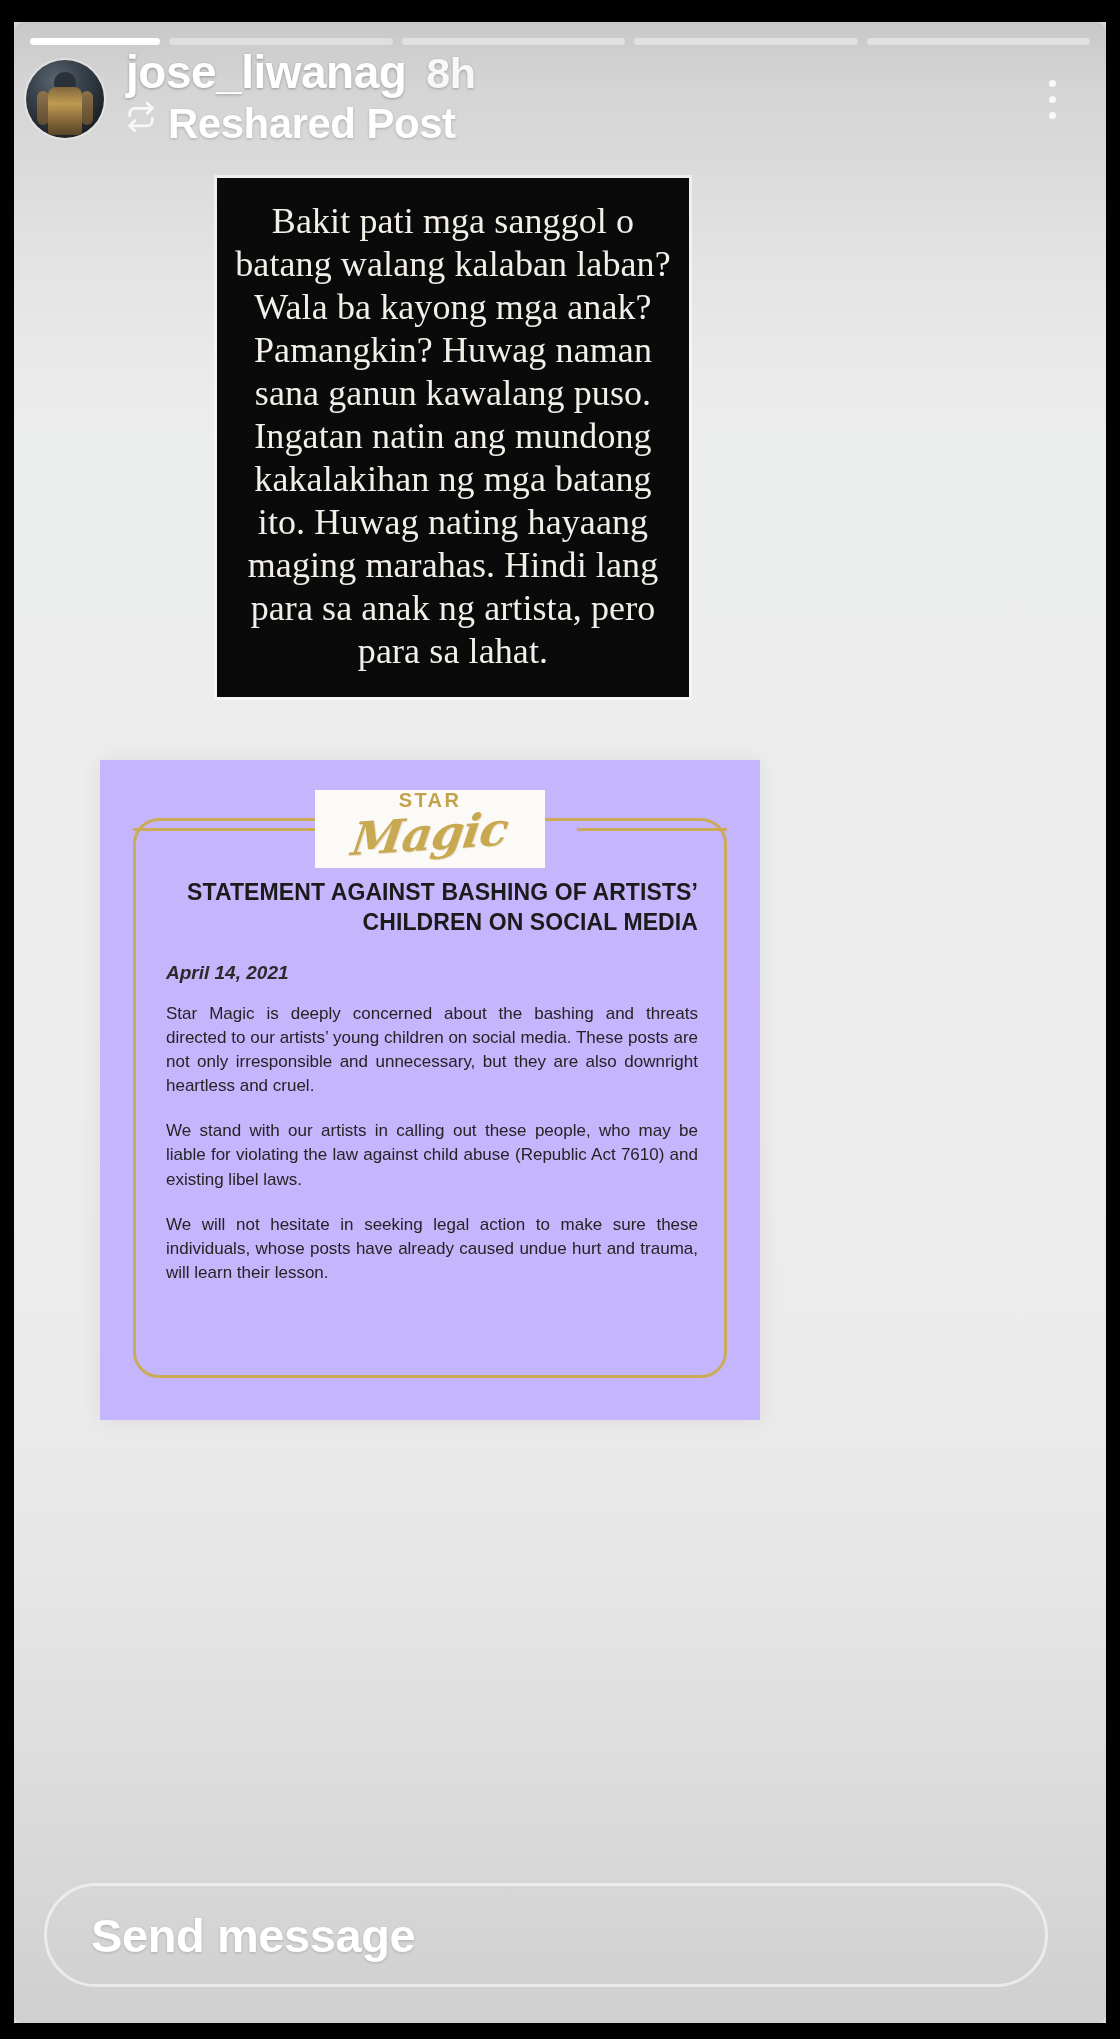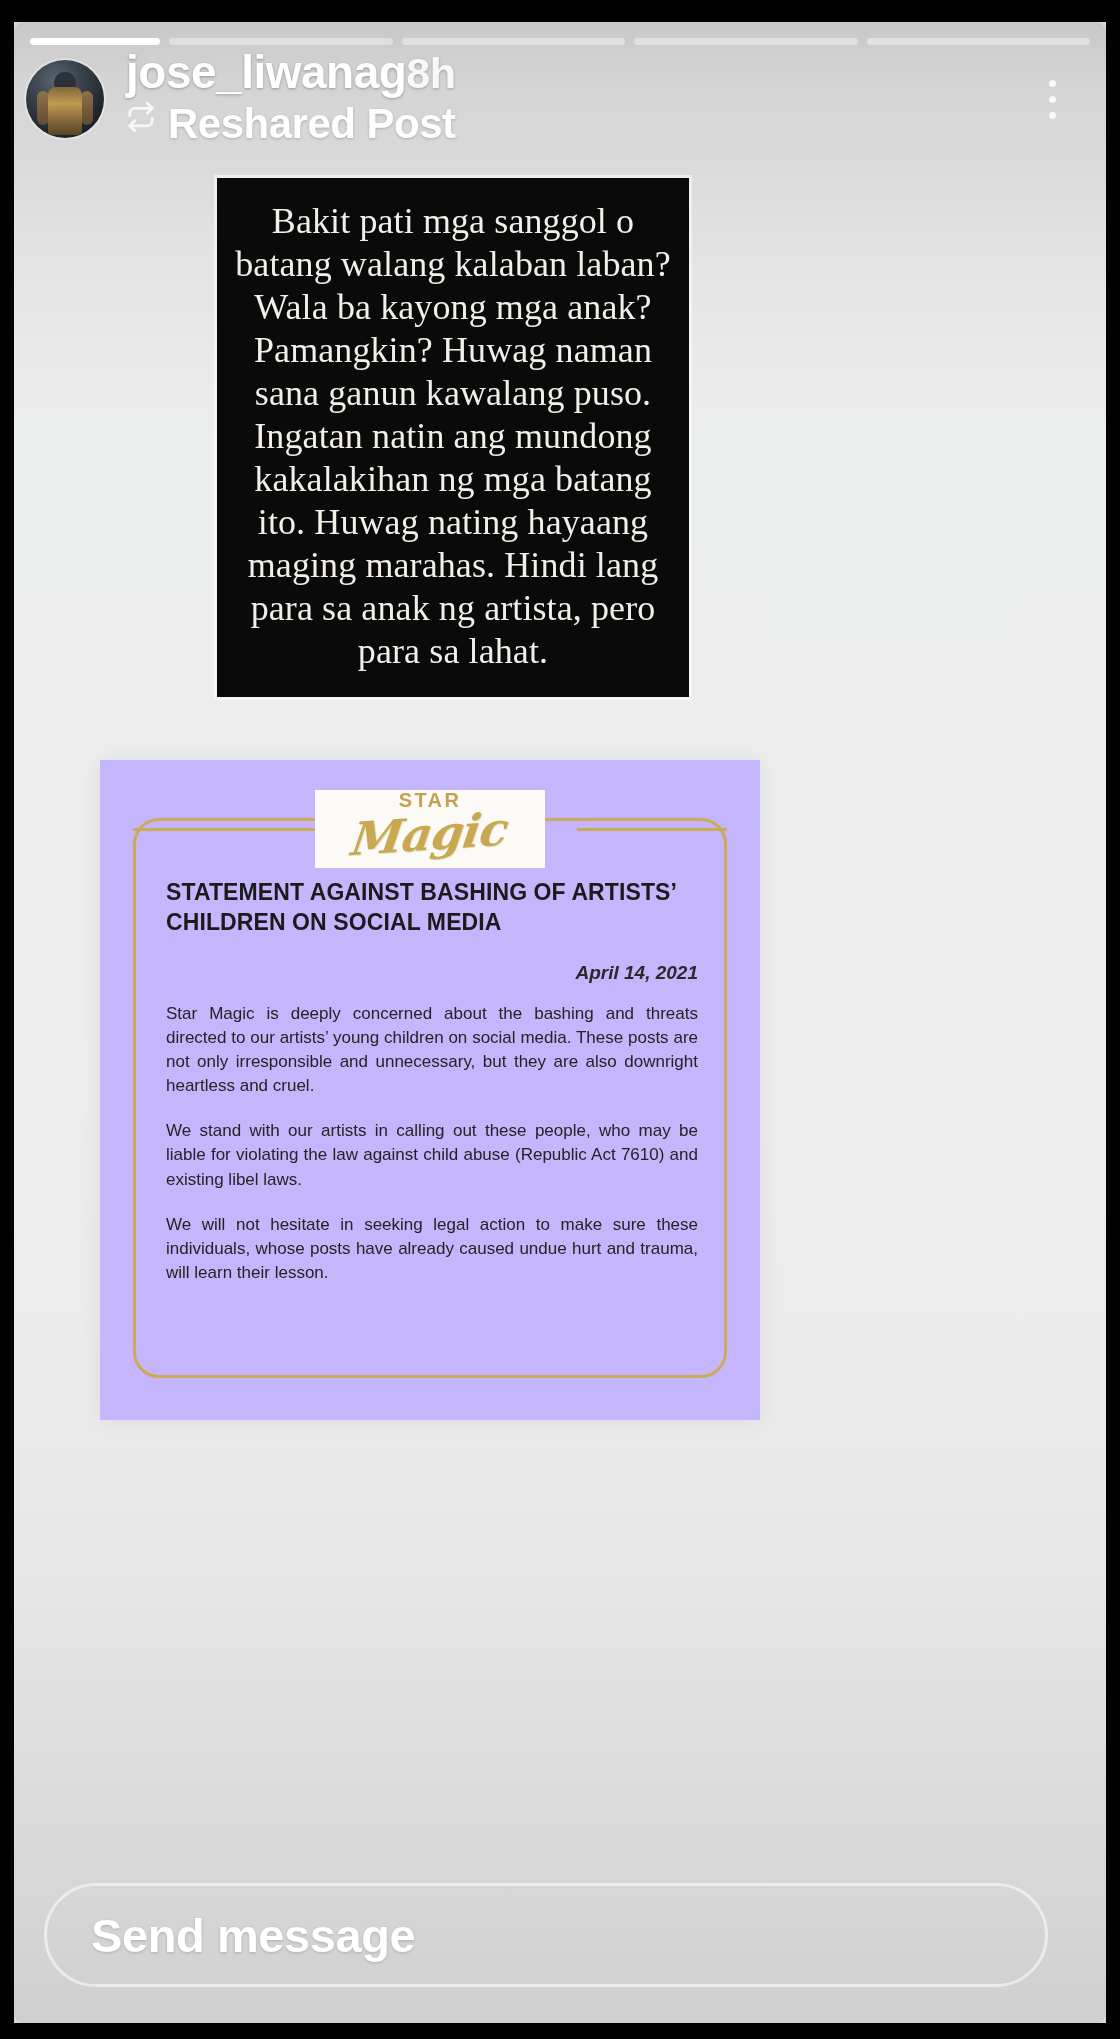--- a/index.html
+++ b/index.html
@@ -146,21 +146,21 @@
     margin-left: 22px;
     margin-top: -4px;
     display: flex;
     flex-direction: column;
     flex: 1 1 auto;
   }
 
   .name-row {
     display: flex;
     align-items: baseline;
-    gap: 0;
+    gap: 20px;
   }
   .username {
     color: #fff;
     font-size: 46px;
     font-weight: 700;
     letter-spacing: -0.5px;
     text-shadow: 0 1px 3px rgba(0,0,0,0.30);
     line-height: 1.05;
   }
   .timestamp {
@@ -297,30 +297,30 @@
   .logo-rule-right { right: 33px; width: 150px; }
 
   .statement-inner {
     position: absolute;
     left: 66px; right: 62px;
     top: 118px;
     z-index: 4;
   }
 
   .statement-title {
-    text-align: left;
+    text-align: right;
     color: #1b1b1b;
     font-size: 23px;
     font-weight: 700;
     line-height: 1.30;
     letter-spacing: 0.1px;
     margin-bottom: 24px;
   }
   .statement-date {
-    text-align: right;
+    text-align: left;
     color: #2a2a2a;
     font-size: 19px;
     font-style: italic;
     font-weight: 600;
     margin-bottom: 18px;
   }
   .statement-para {
     color: #242424;
     font-size: 17px;
     line-height: 1.42;

